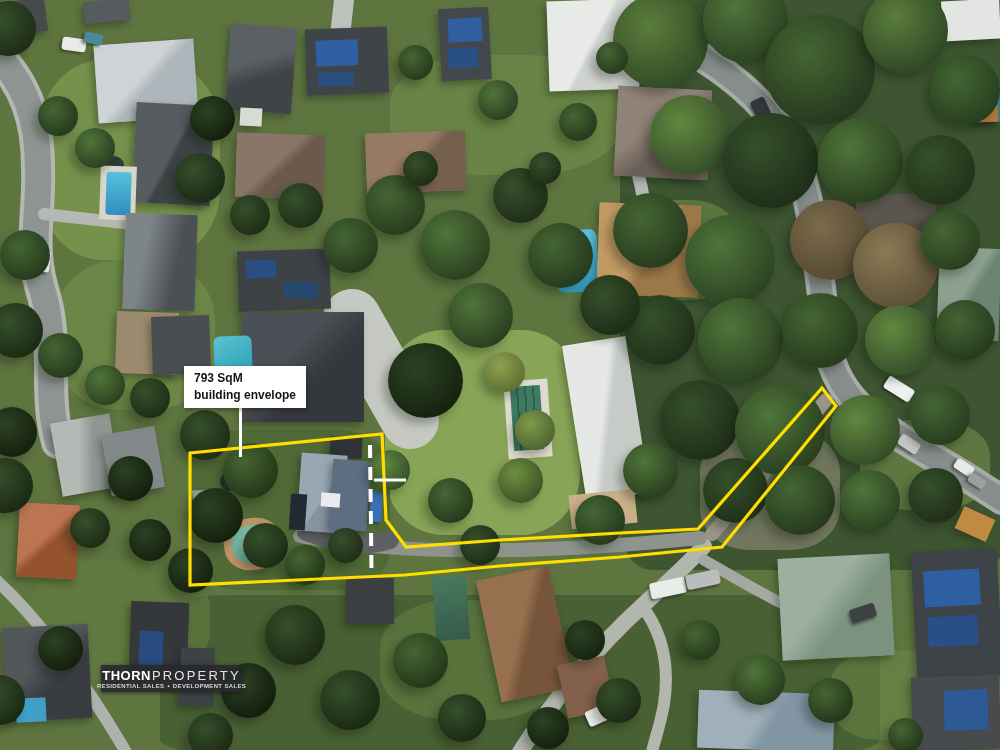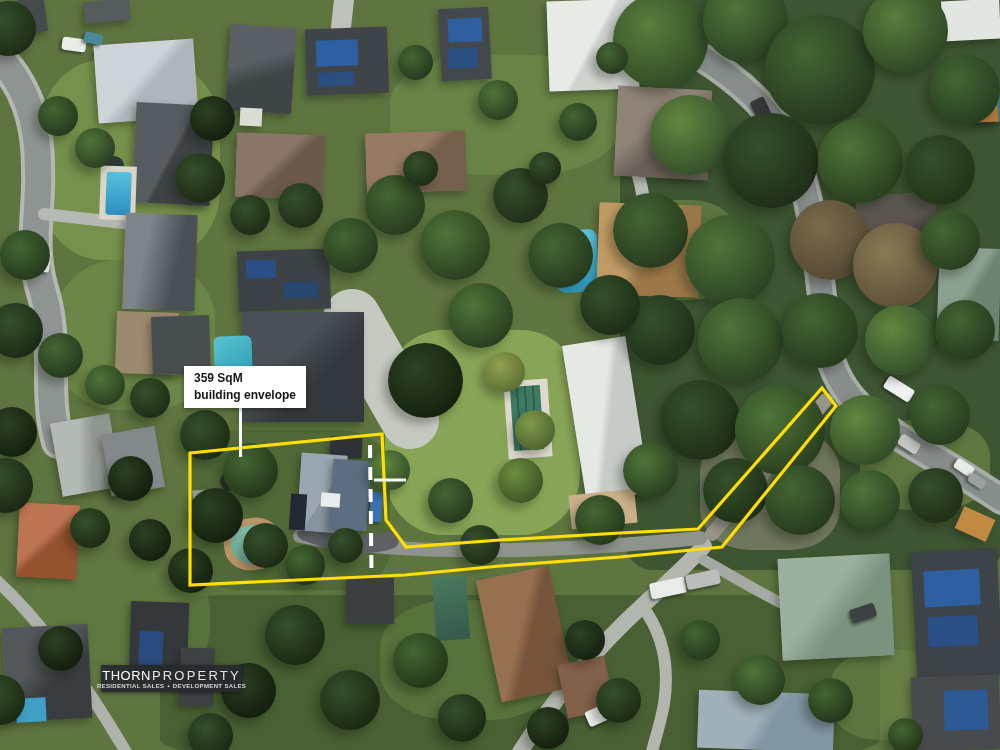--- a/index.html
+++ b/index.html
@@ -12,21 +12,21 @@
   .tree{position:absolute;border-radius:50%;box-shadow:-5px 6px 9px rgba(12,20,8,.3);}
   svg.layer{position:absolute;left:0;top:0;}
   .anno{position:absolute;background:#ffffff;color:#151515;font-weight:700;font-size:12px;
         line-height:1.4;padding:4px 10px;box-shadow:0 2px 5px rgba(0,0,0,.35);white-space:nowrap;}
   #envelope-label{left:184px;top:366px;}
   #frontage-label{left:403px;top:460px;}
   #logo{position:absolute;left:101px;top:665px;width:141px;height:27px;background:rgba(40,41,46,.92);
         display:flex;flex-direction:column;align-items:center;justify-content:center;gap:1px;
         box-shadow:0 1px 4px rgba(0,0,0,.5);}
   .logo-r1{font-size:13px;line-height:1;color:#ffffff;letter-spacing:.5px;}
-  .logo-r1 .b{font-weight:400;}
+  .logo-r1 .b{font-weight:700;}
   .logo-r1 .l{font-weight:400;letter-spacing:2.2px;color:#e4e4e6;margin-left:1px;}
   .logo-r2{font-size:6px;letter-spacing:.35px;color:#d8d8da;white-space:nowrap;font-weight:700;line-height:1;}
   .logo-r2 .dot{margin:0 3px;color:#ffffff;}
 </style>
 </head>
 <body>
 
 <div class="stage">
   <div id="ground">
       <div class="patch" style="left: 620px; top: 0px; width: 390px; height: 570px; background: rgb(58, 82, 48); border-radius: 8%; opacity: 0.9;"></div>
@@ -236,21 +236,21 @@
     </div>
 
   <svg id="annot" class="layer" width="1000" height="750">
     <polygon fill="none" stroke-width="3.2" stroke-linejoin="miter" points="190,453 382,434 386,520 406,547 500,540 620,533 698,529 822,388 836,406 722,547 620,557 500,566 405,575 190,585" stroke="#FFDE00"></polygon>
     <line stroke-width="4" stroke-dasharray="13 9" x1="370" y1="445" x2="371.5" y2="572" stroke="#FFFFFF"></line>
     <line stroke-width="3" x1="240.5" y1="402" x2="240.5" y2="457" stroke="#FFFFFF"></line>
     <line stroke-width="3" x1="374" y1="480" x2="406" y2="480" stroke="#FFFFFF"></line>
   </svg>
 
   <div class="anno" id="envelope-label">
-    <div>359 SqM</div>
+    <div>793 SqM</div>
     <div>building envelope</div>
   </div>
 
   <div id="logo">
     <div class="logo-r1">
       <span class="b">THORN</span><span class="l">PROPERTY</span>
     </div>
     <div class="logo-r2">
       <span>RESIDENTIAL SALES</span><span class="dot">•</span><span>DEVELOPMENT SALES</span>
     </div>

